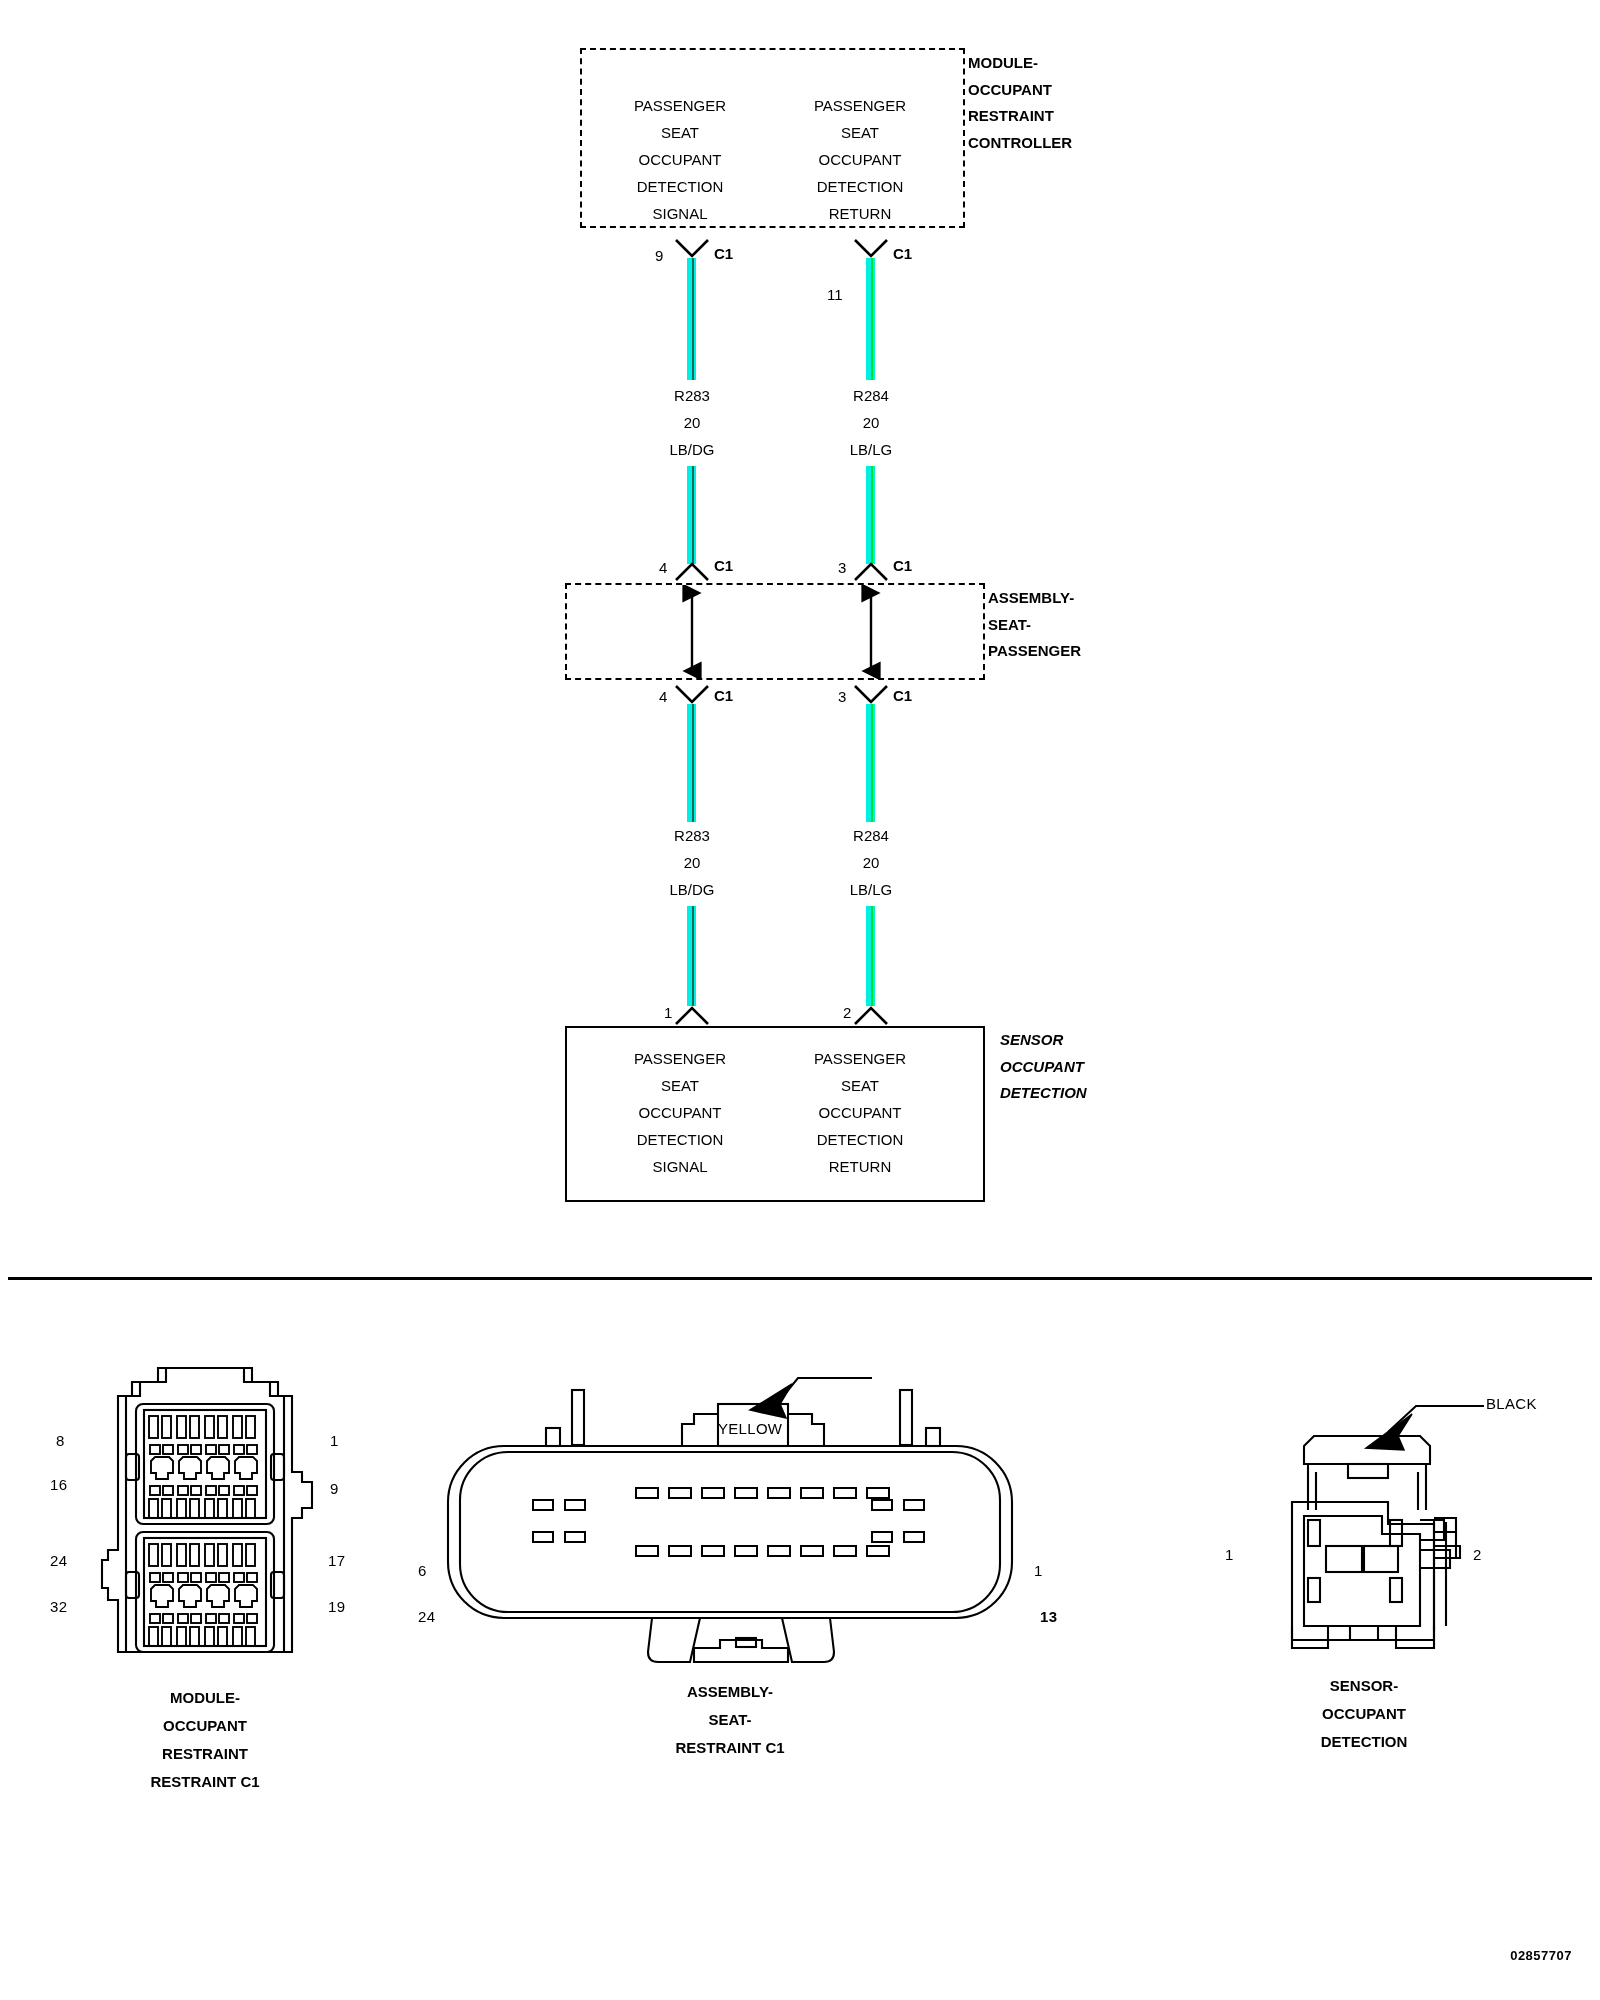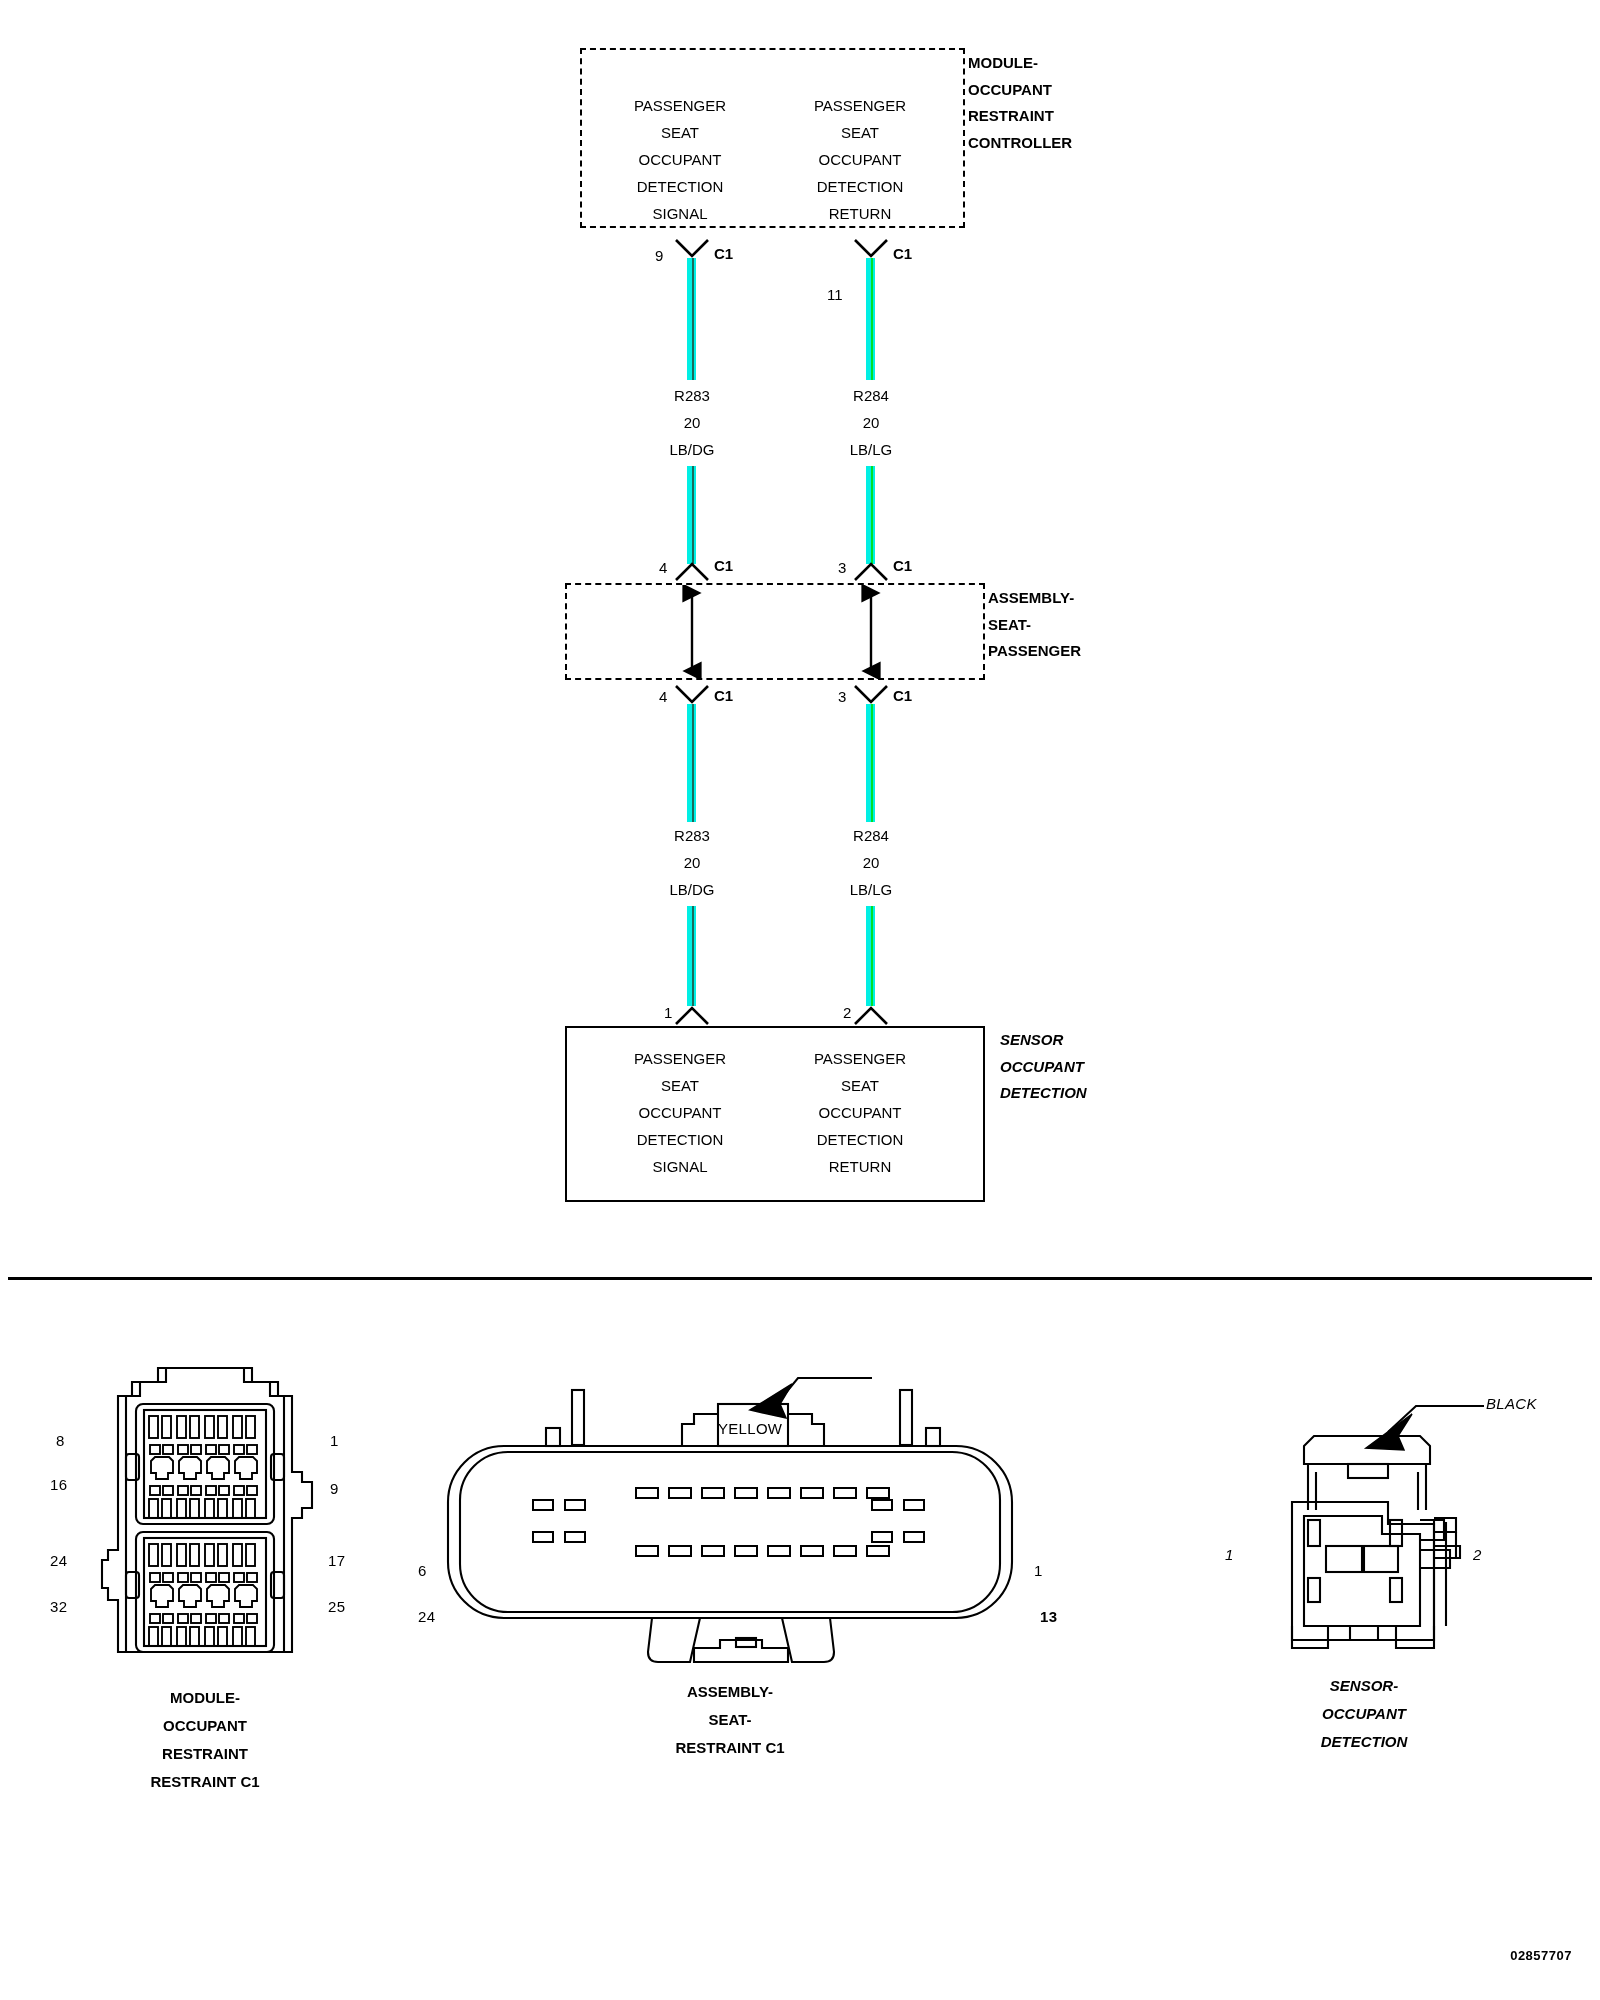--- a/index.html
+++ b/index.html
@@ -300,21 +300,21 @@
     </svg>
 
     <div class="abs txt" style="left:16px;top:72px;">8</div>
     <div class="abs txt" style="left:10px;top:104px;margin-top:12px;">16</div>
     <div class="abs txt" style="left:10px;top:192px;">24</div>
     <div class="abs txt" style="left:10px;top:238px;">32</div>
 
     <div class="abs txt" style="left:290px;top:72px;">1</div>
     <div class="abs txt" style="left:290px;top:120px;">9</div>
     <div class="abs txt" style="left:288px;top:192px;">17</div>
-    <div class="abs txt" style="left:288px;top:238px;">25</div>
+    <div class="abs txt" style="left:288px;top:238px;">19</div>
 
     <div class="abs conn-caption" style="left:-35px;top:324px;width:400px;">
       <div>MODULE-</div>
       <div>OCCUPANT</div>
       <div>RESTRAINT</div>
       <div>RESTRAINT C1</div>
     </div>
   </div>
 
   <div class="abs" style="left:440px;top:60px;">
@@ -382,21 +382,21 @@
     <div class="abs txt" style="left:594px;top:222px;">1</div>
     <div class="abs txt" style="left:600px;top:268px;font-weight:bold;">13</div>
 
     <div class="abs conn-caption" style="left:90px;top:338px;width:400px;">
       <div>ASSEMBLY-</div>
       <div>SEAT-</div>
       <div>RESTRAINT C1</div>
     </div>
   </div>
 
-  <div class="abs" style="left:1230px;top:80px;font-style:italic;">
+  <div class="abs" style="left:1230px;top:80px;">
     <svg width="300" height="300" viewBox="0 0 300 300">
       <g fill="none" stroke="#000" stroke-width="2.1">
 
         <path d="M74,86 l10,-10 h106 l10,10 v18 h-126 z"></path>
         <rect x="118" y="104" width="40" height="14"></rect>
 
         <path d="M78,104 v46 M196,104 v46"></path>
         <path d="M86,112 v38 M188,112 v38"></path>
 
         <path d="M62,142 h96 v22 h46 v116 h-142 z"></path>

